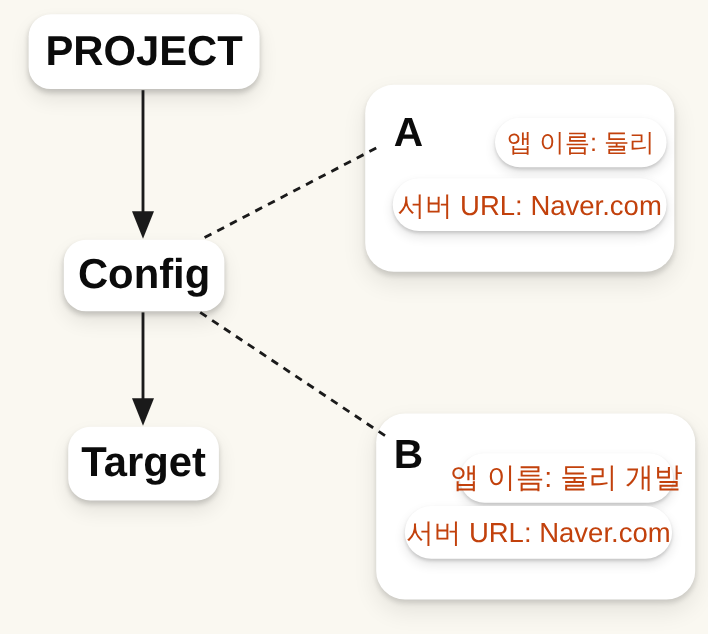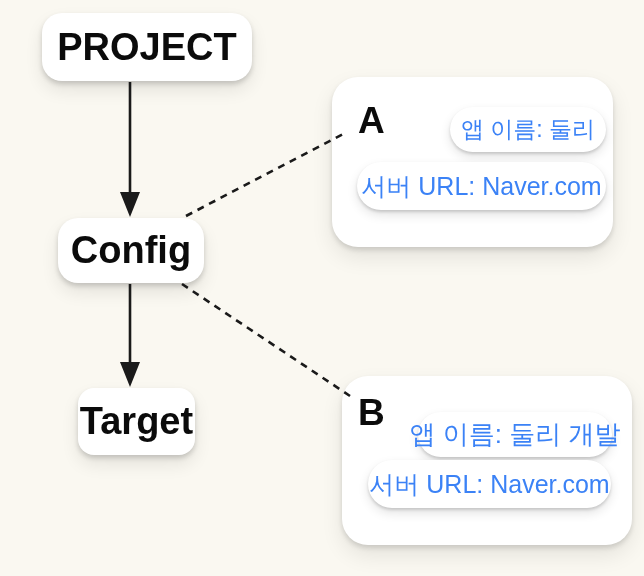--- a/index.html
+++ b/index.html
@@ -29,23 +29,23 @@
     display: flex;
     align-items: center;
     justify-content: center;
     font-weight: 700;
     font-size: 38px;
     color: #0B0B0B;
     box-shadow: 0 3px 5px rgba(0,0,0,0.16), 0 9px 18px rgba(0,0,0,0.09);
     z-index: 2;
     white-space: nowrap;
   }
-  .node-project { left: 26px;  top: 13px;  width: 210px; height: 68px; margin-left: 16px; }
+  .node-project { left: 26px;  top: 13px;  width: 210px; height: 68px; }
   .node-config  { left: 58px;  top: 218px; width: 146px; height: 65px; align-items: center; }
-  .node-target  { left: 78px;  top: 388px; width: 117px; height: 67px; border-radius: 16px; }
+  .node-target  { left: 62px;  top: 388px; width: 137px; height: 67px; }
 
   .card {
     position: absolute;
     background: #FFFFFF;
     border-radius: 26px;
     box-shadow: 0 3px 5px rgba(0,0,0,0.13), 0 10px 22px rgba(0,0,0,0.09);
     z-index: 1;
   }
   .card-a { left: 332px; top: 77px;  width: 281px; height: 170px; }
   .card-b { left: 342px; top: 376px; width: 290px; height: 169px; }
@@ -61,21 +61,21 @@
   .card-b .card-label { left: 16px; top: 18px; }
 
   .pill {
     position: absolute;
     background: #FFFFFF;
     border-radius: 24px;
     display: flex;
     align-items: center;
     justify-content: center;
     font-size: 24px;
-    color: #3b82f6;
+    color: #c2410c;
     white-space: nowrap;
     box-shadow: 0 2px 3px rgba(0,0,0,0.15), 0 5px 11px rgba(0,0,0,0.11);
   }
   .pill-a1 { left: 118px; top: 30px; width: 156px; height: 45px; font-size: 23px; }
   .pill-a2 { left: 25px;  top: 85px; width: 249px; height: 48px; font-size: 25px; }
   .pill-b1 { left: 76px;  top: 36px; width: 194px; height: 45px; font-size: 26px; }
   .pill-b2 { left: 26px;  top: 84px; width: 243px; height: 48px; font-size: 25px; }
 </style>
 </head>
 <body>

